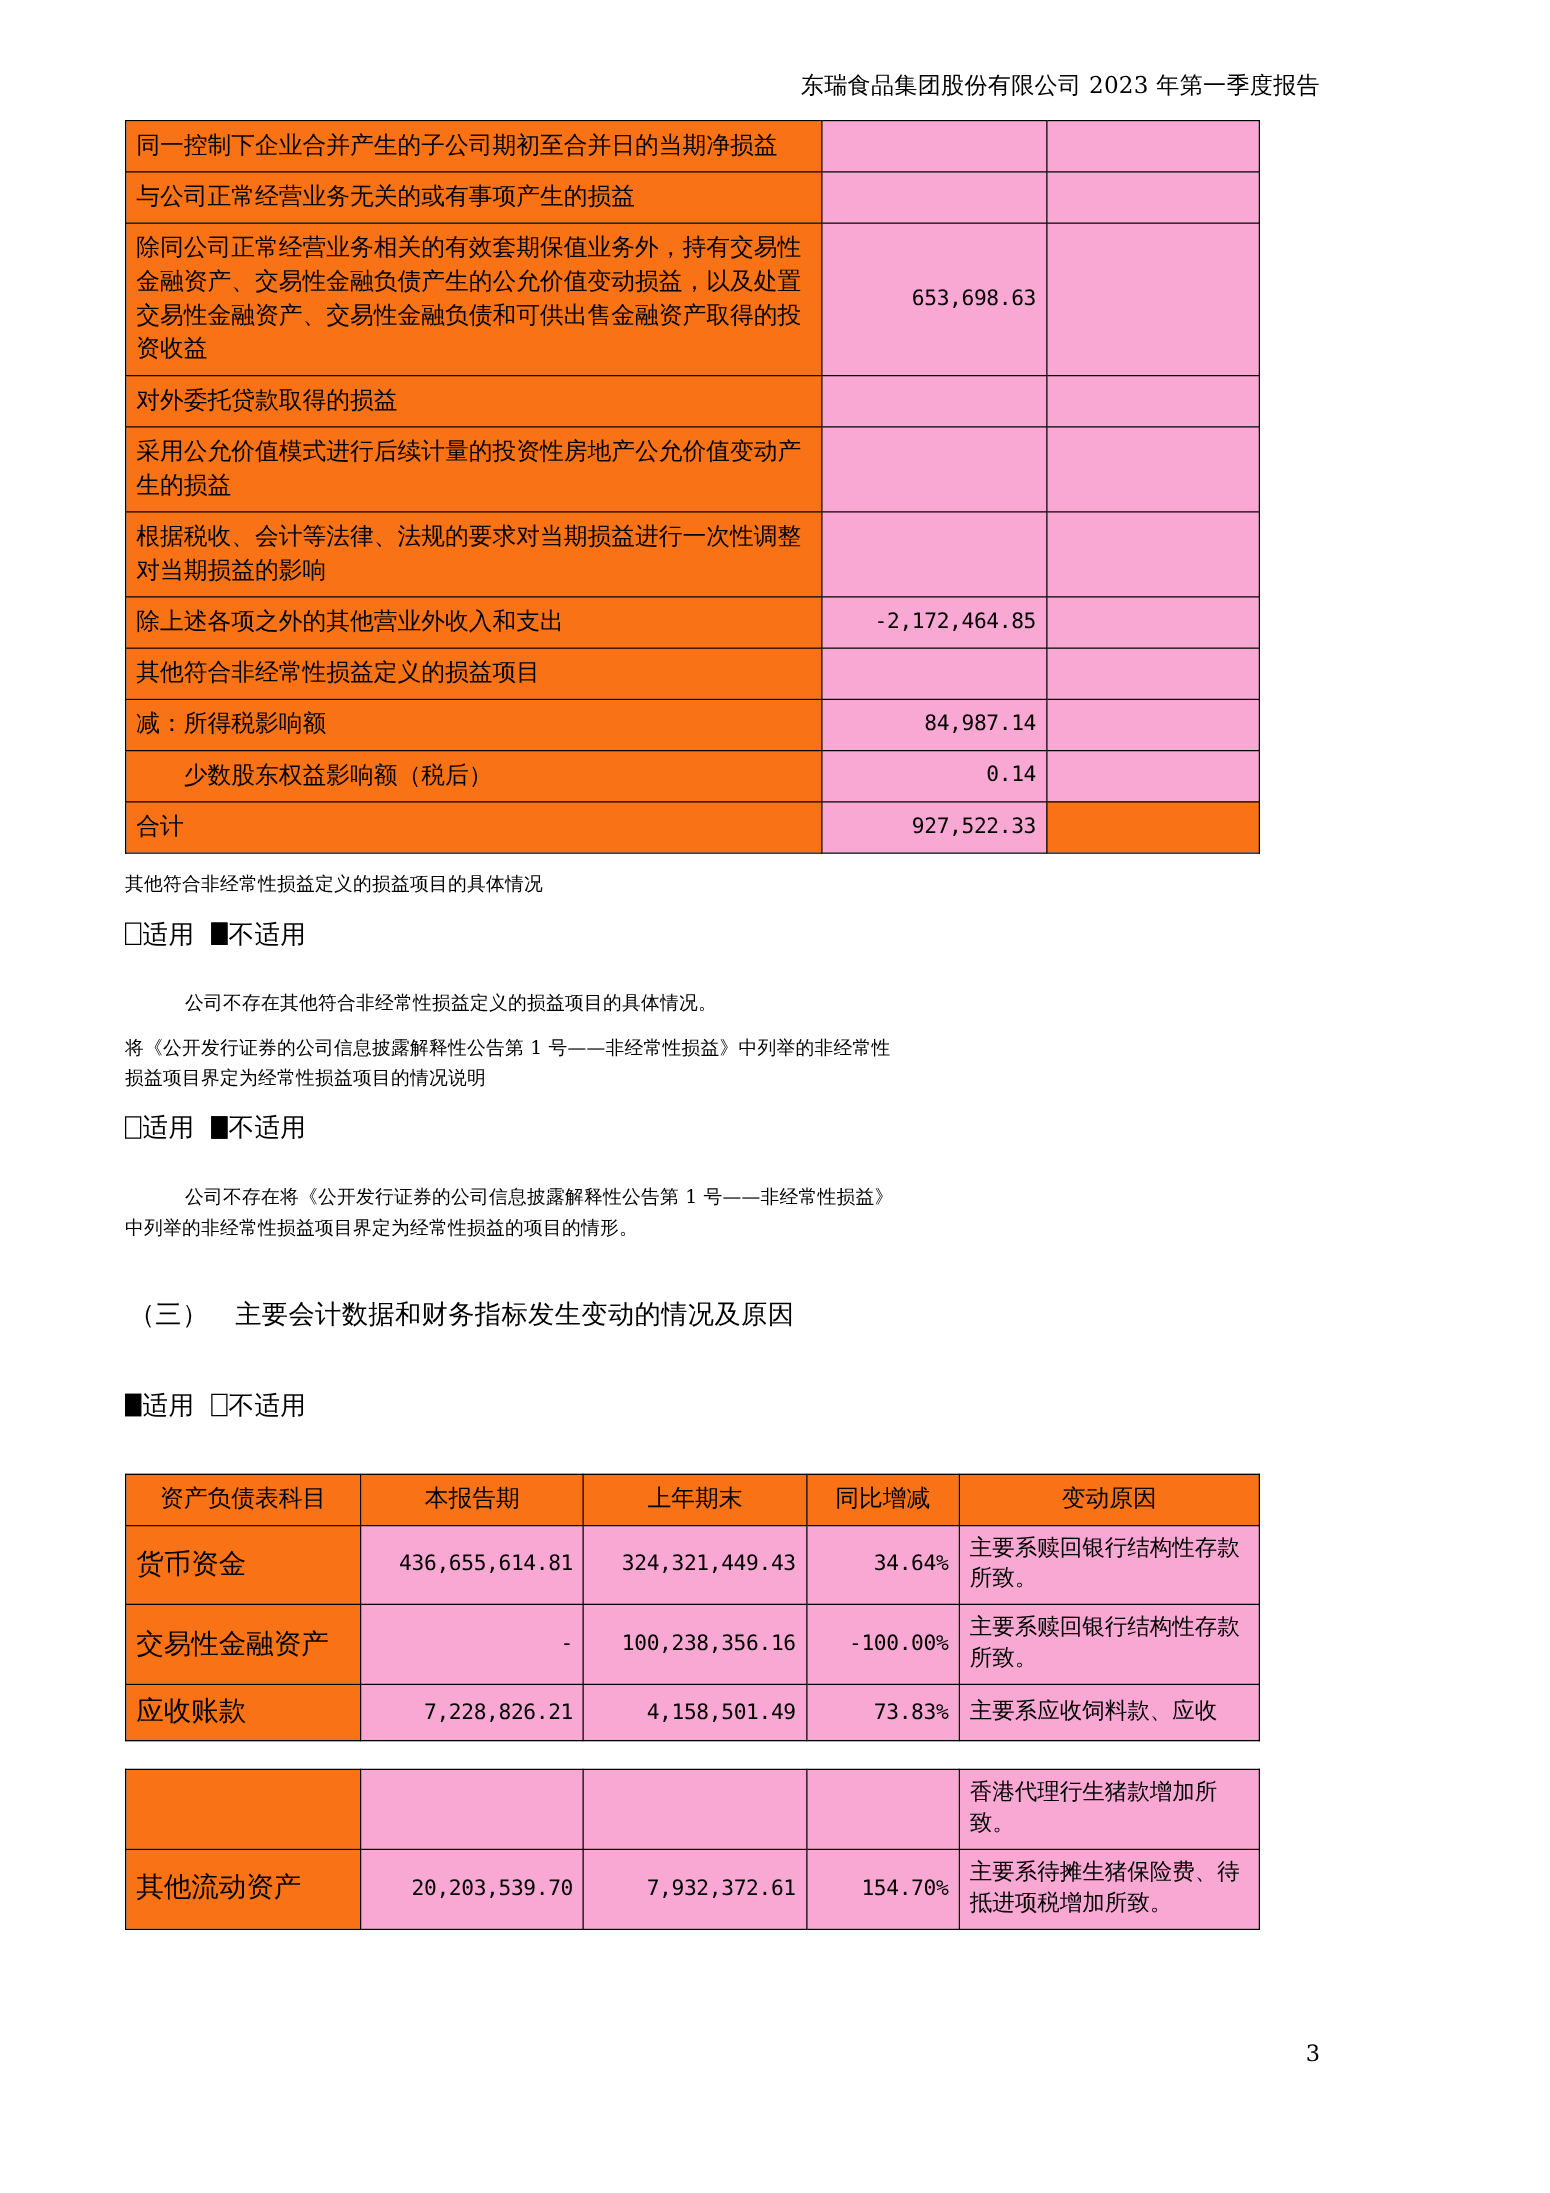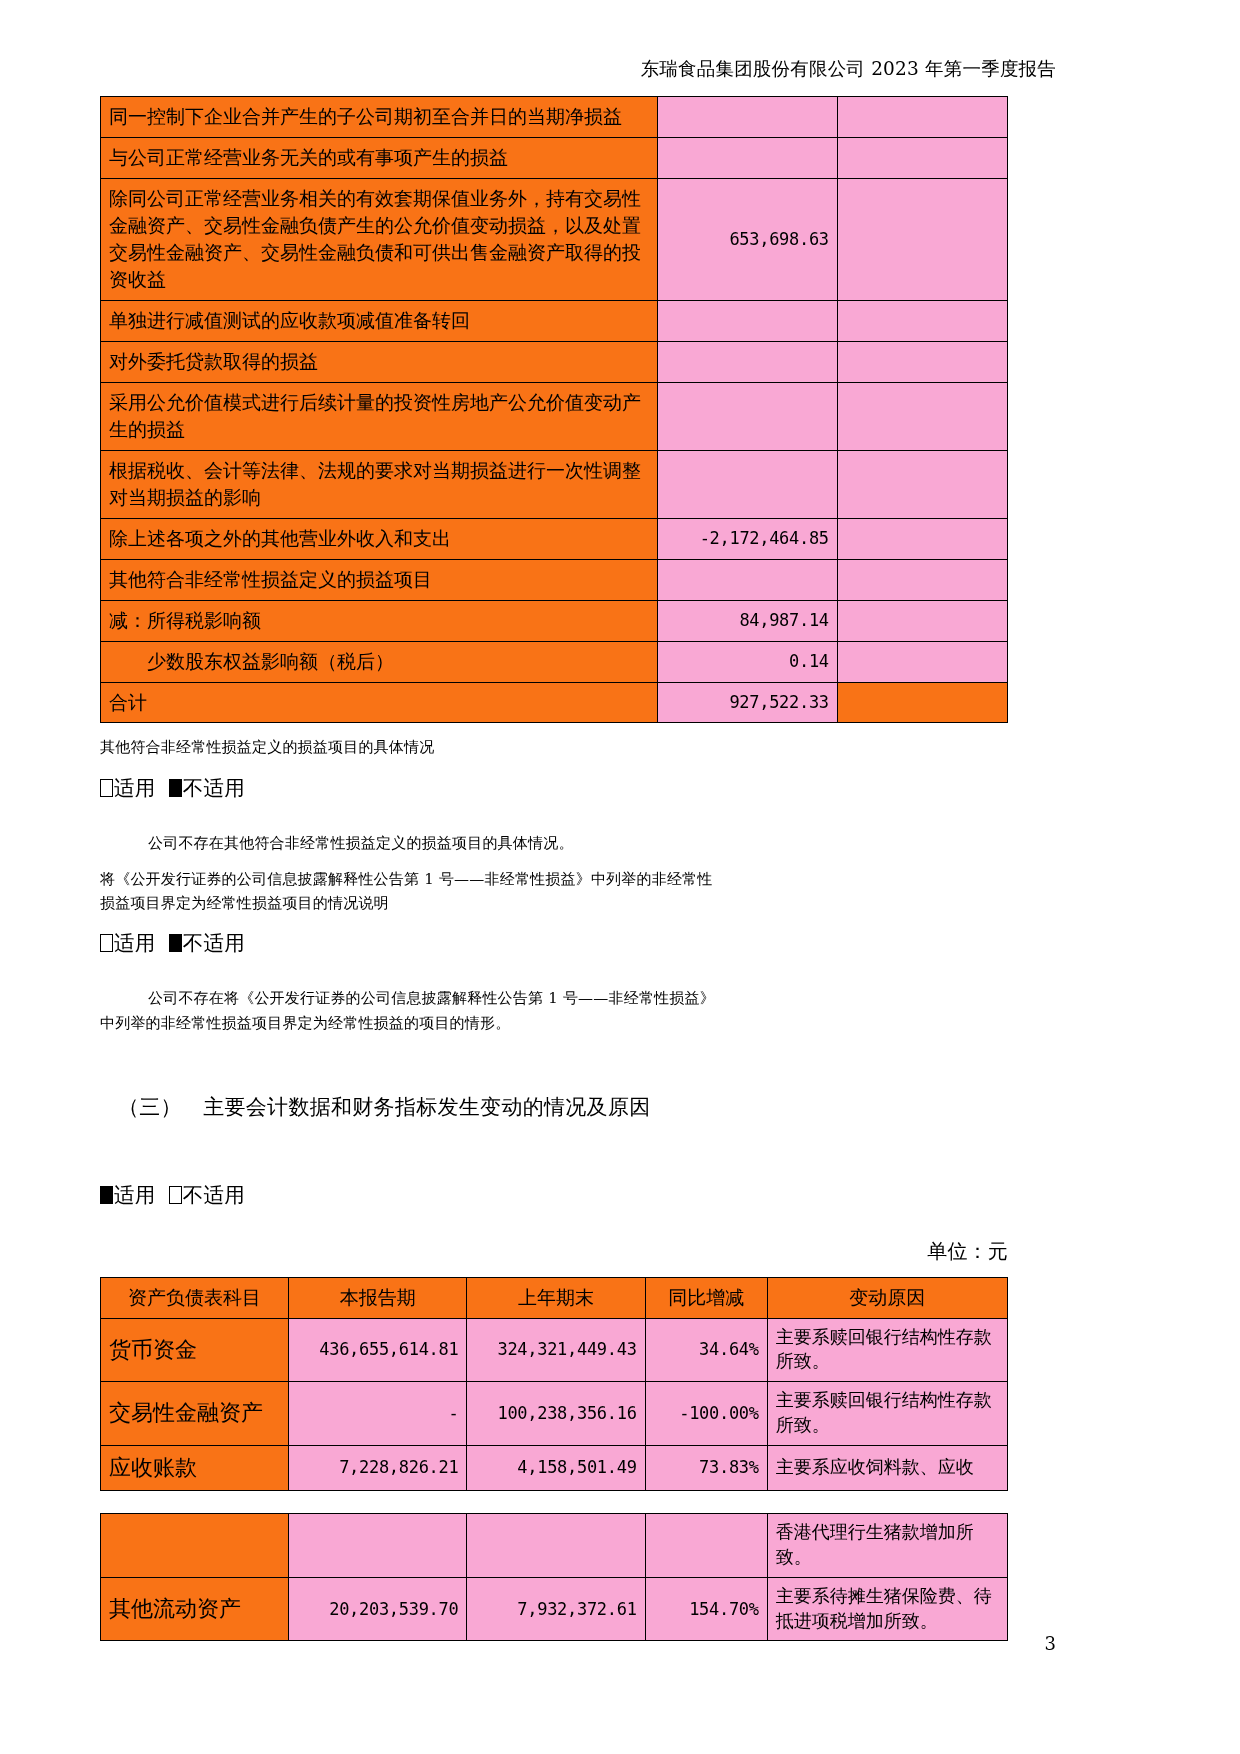--- a/index.html
+++ b/index.html
@@ -110,21 +110,21 @@
   .box-filled { background: #000; }
   .unit-line {
     text-align: right;
     font-size: 20px;
     letter-spacing: 0.2px;
     margin: 0;
   }
   .section-head {
     font-size: 21px;
     letter-spacing: 0.3px;
-    margin: 18px;
+    margin: 3px;
   }
   .page-number {
     position: absolute;
     right: 100px;
     bottom: 100px;
     font-size: 18px;
     font-family: "DejaVu Serif", "Liberation Serif", serif;
   }
   .spacer-rows { height: 22px; }
 </style>
@@ -153,25 +153,20 @@
           <td class="shaded lbl">与公司正常经营业务无关的或有事项产生的损益</td>
           <td class="white num"></td>
           <td class="white num"></td>
         </tr>
         <tr>
           <td class="shaded lbl">除同公司正常经营业务相关的有效套期保值业务外，持有交易性金融资产、交易性金融负债产生的公允价值变动损益，以及处置交易性金融资产、交易性金融负债和可供出售金融资产取得的投资收益</td>
           <td class="white num">653,698.63</td>
           <td class="white num"></td>
         </tr>
         <tr>
-          <td class="shaded lbl">单独进行减值测试的应收款项减值准备转回</td>
-          <td class="white num"></td>
-          <td class="white num"></td>
-        </tr>
-        <tr>
           <td class="shaded lbl">对外委托贷款取得的损益</td>
           <td class="white num"></td>
           <td class="white num"></td>
         </tr>
         <tr>
           <td class="shaded lbl">采用公允价值模式进行后续计量的投资性房地产公允价值变动产生的损益</td>
           <td class="white num"></td>
           <td class="white num"></td>
         </tr>
         <tr>
@@ -245,21 +240,20 @@
 
     <div class="gap-l"></div>
 
     <div class="applic">
       <span class="box-filled"></span><span>适用</span>
       &nbsp;<span class="box-empty"></span><span>不适用</span>
     </div>
 
     <div class="gap-m"></div>
 
-    <p class="unit-line">单位：元</p>
 
     <div class="gap-s"></div>
 
     <table class="doc-table t2">
       <colgroup>
         <col class="t2-c0">
           <col class="t2-c1">
           <col class="t2-c2">
           <col class="t2-c3">
           <col class="t2-c4">

